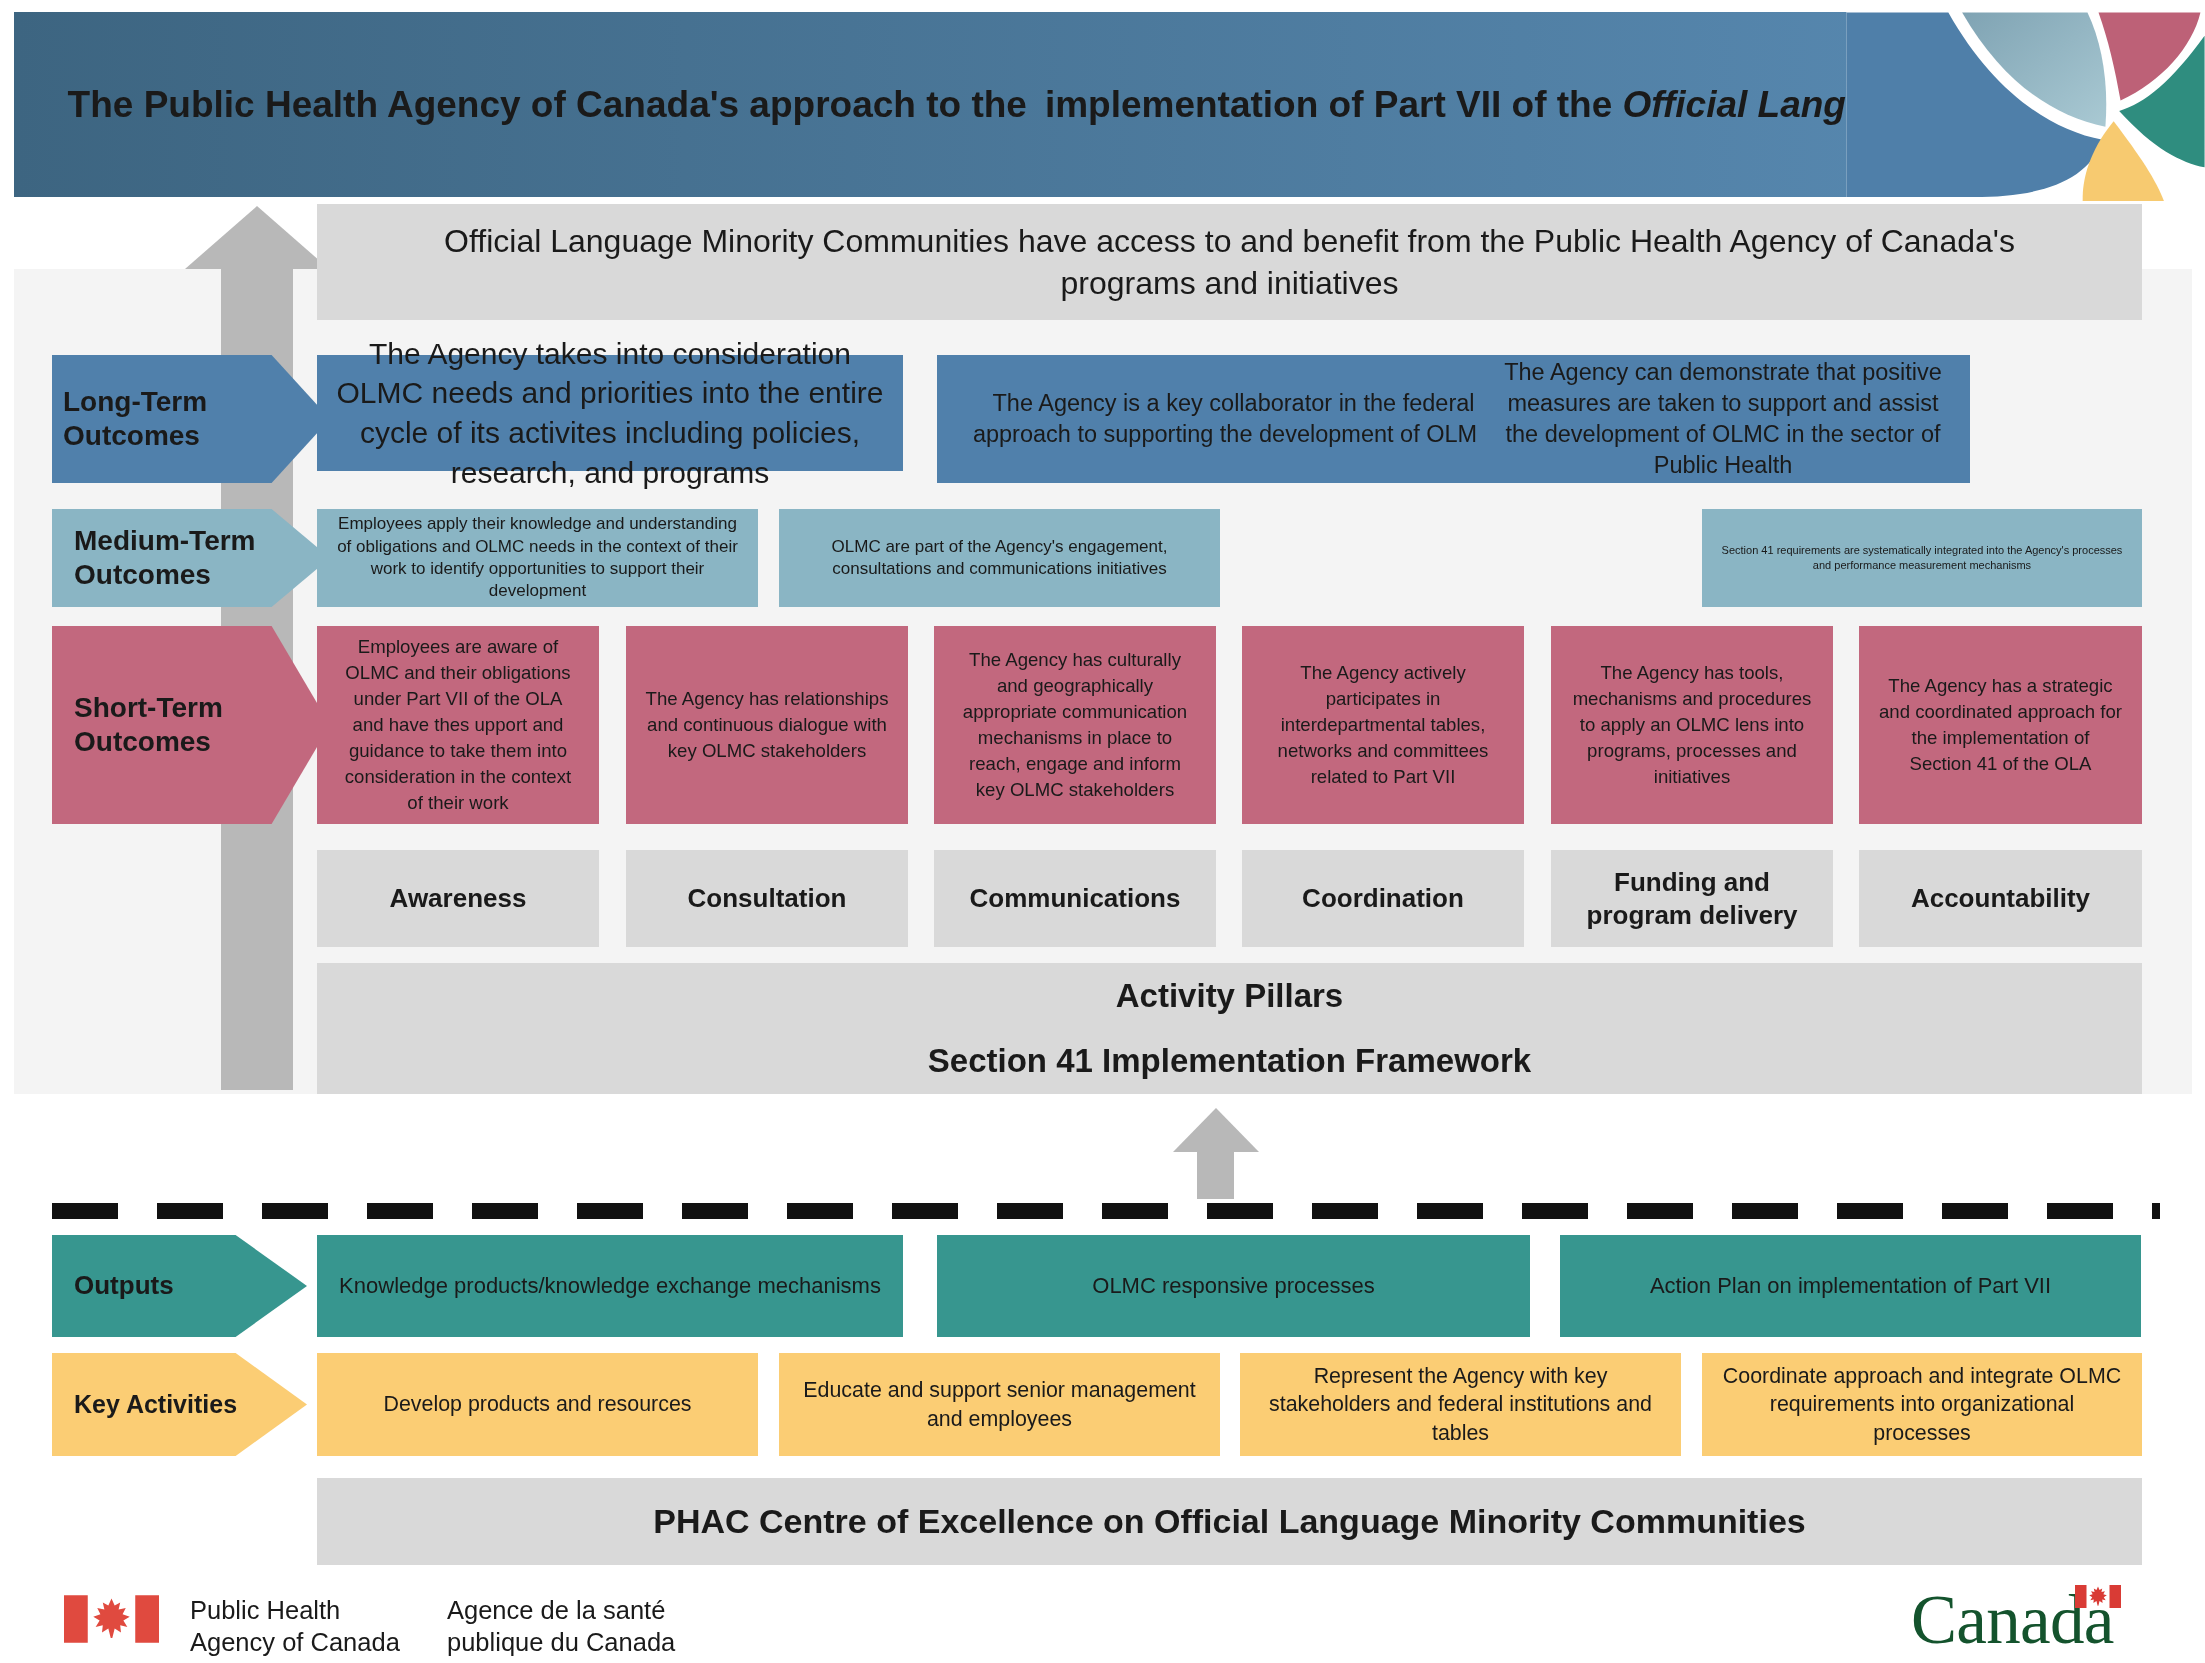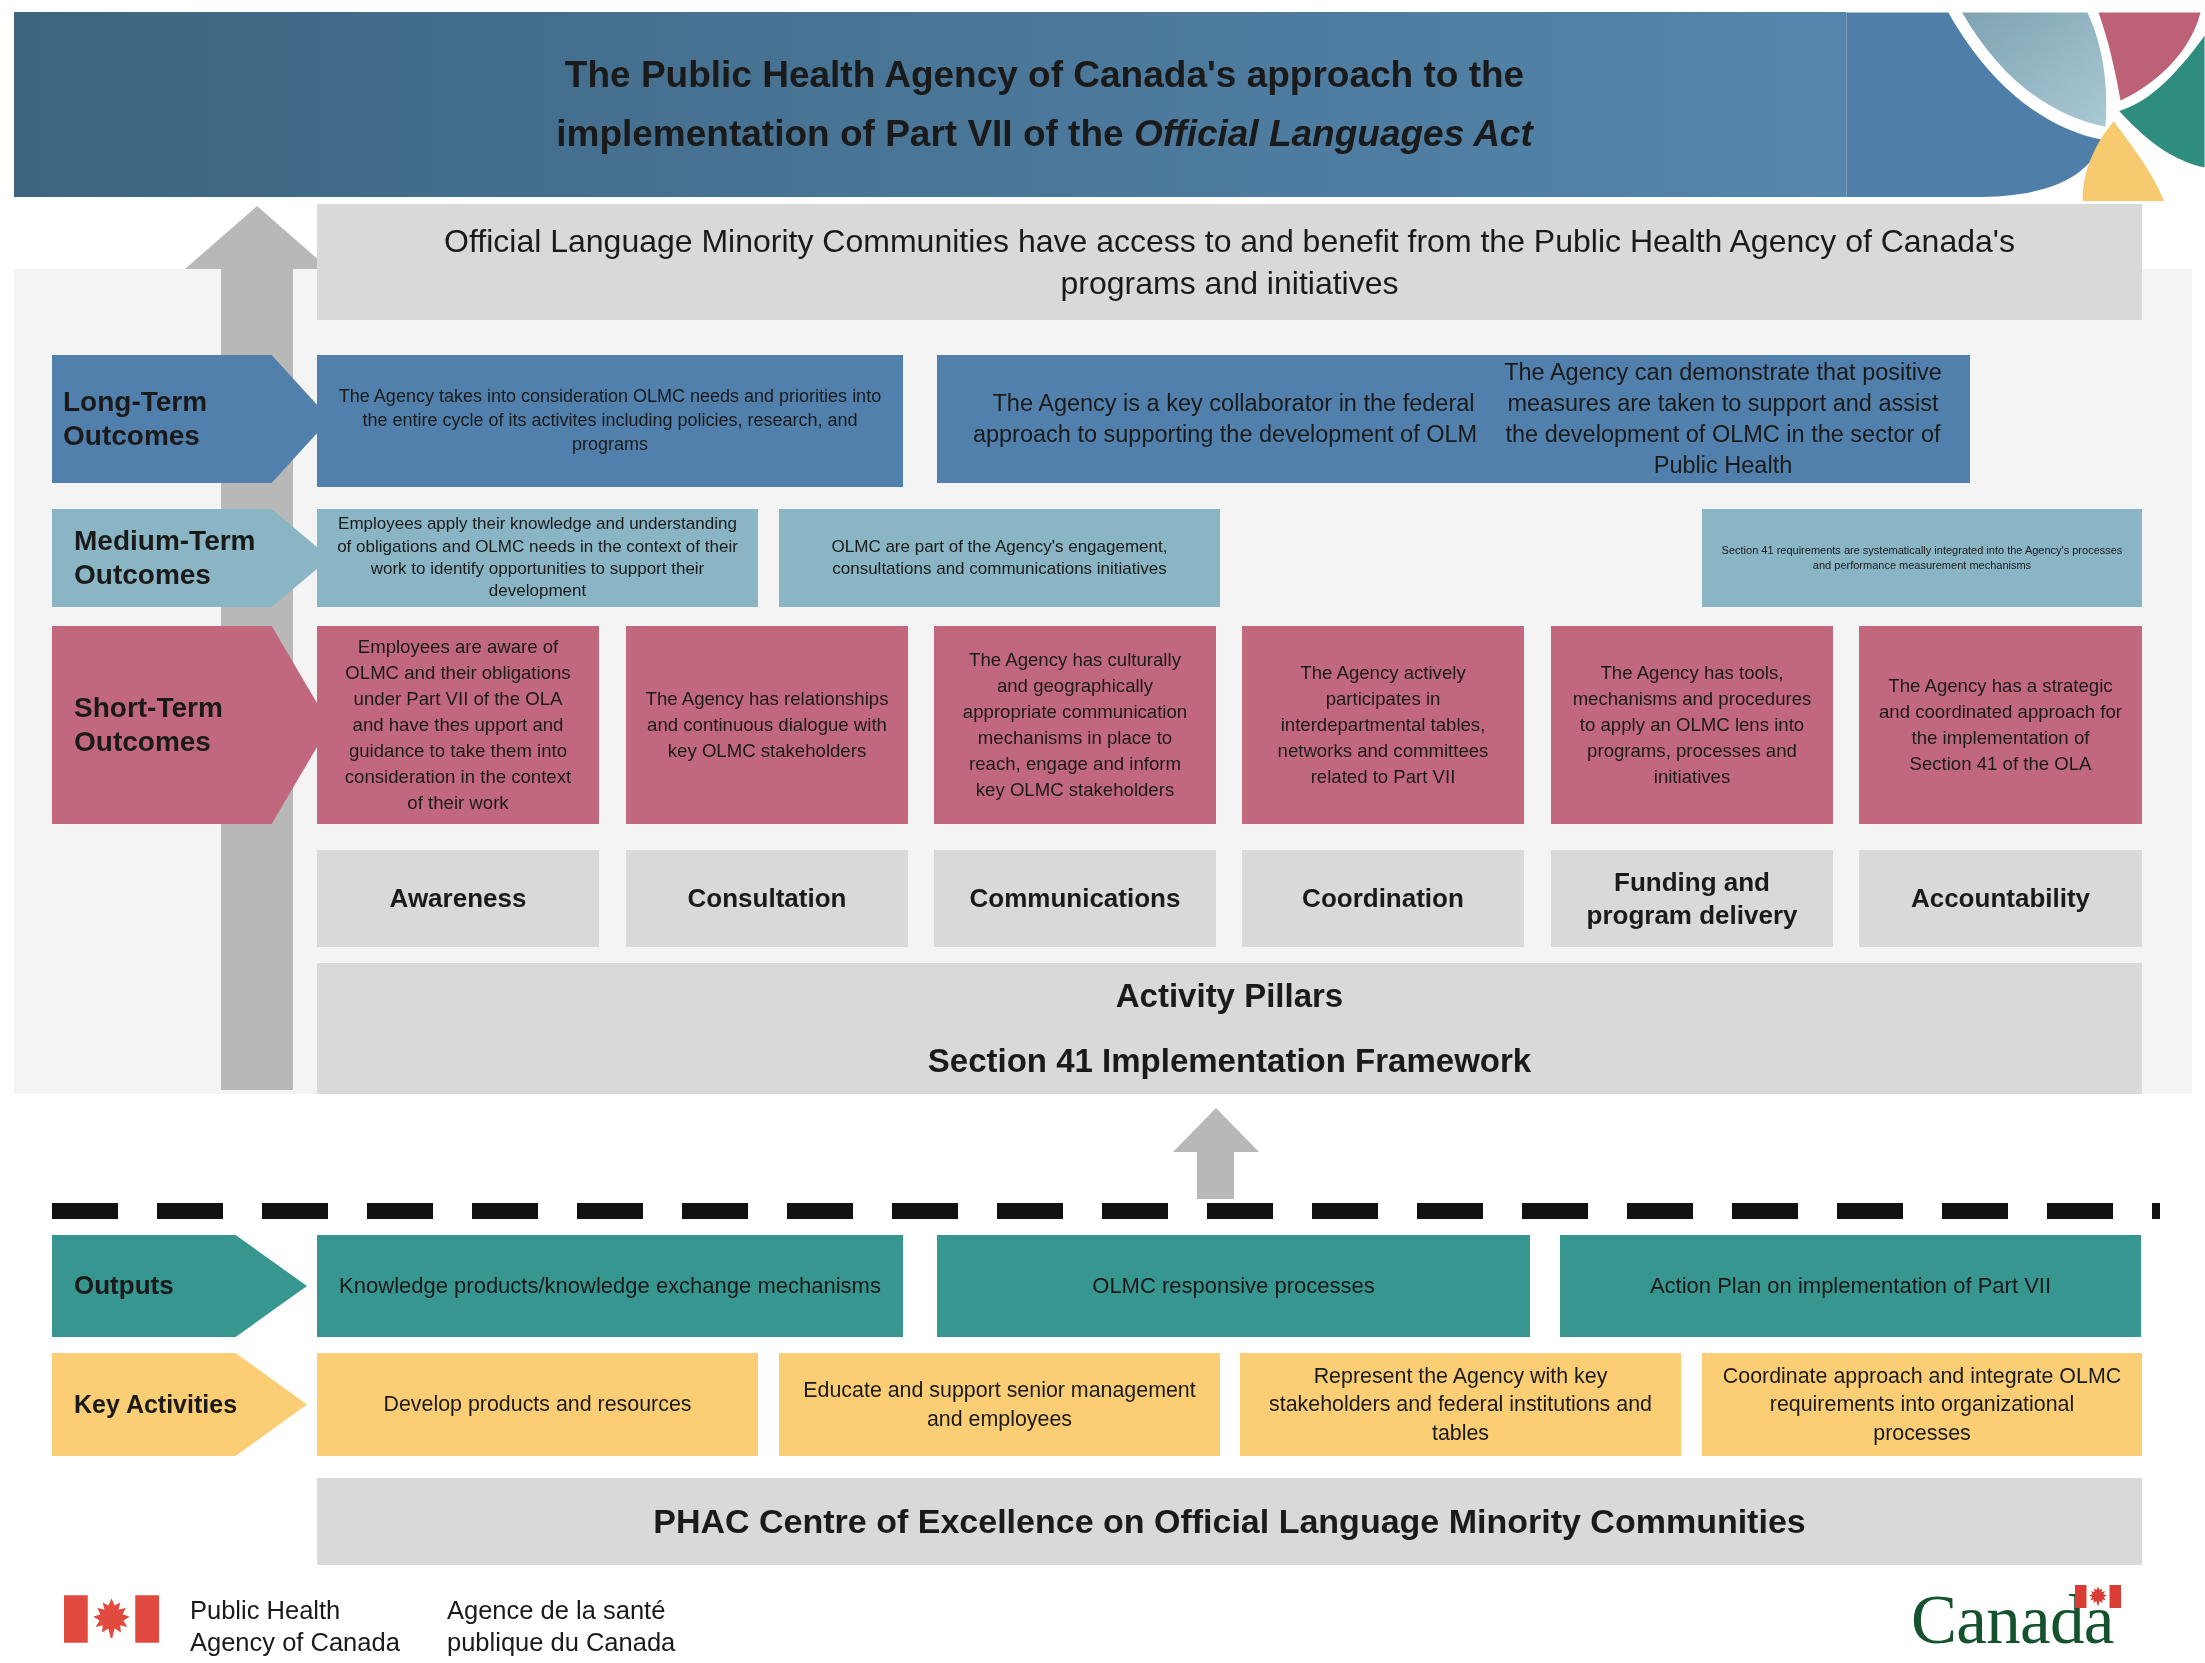--- a/index.html
+++ b/index.html
@@ -1,21 +1,21 @@
 <!DOCTYPE html>
 <html style="--banner_start: #3d6581; --banner_end: #5a8cb5; --blue_box: #5080ab; --light_blue_box: #8ab5c4; --pink_box: #c2687e; --teal_box: #37968f; --yellow_box: #fbcd74; --gray_box: #d9d9d9; --panel: #f4f4f4; --arrow_gray: #b8b8b8; --dash: #111111; --flag_red: #e04a3f; --text: #1a1a1a;font-size:11px"><head>
 <meta charset="utf-8">
 <style>
   html,body{margin:0;padding:0;background:#fff;}
   .page{position:relative;width:2205px;height:1664px;background:#ffffff;overflow:hidden;
         font-family:"Liberation Sans",sans-serif;color:var(--text,#1a1a1a);}
   
   .banner{position:absolute;left:14px;top:12.4px;width:2178px;height:185px;
           background:linear-gradient(to right,var(--banner_start),var(--banner_end));
-          display:flex;flex-direction:column;justify-content:center;align-items:center;
+          display:flex;justify-content:center;align-items:center;
           gap:18px;padding-right:117px;box-sizing:border-box;}
   .banner .t1,.banner .t2{font-size:37px;font-weight:bold;line-height:1.1;white-space:nowrap;}
   .banner .t2 em{font-style:italic;}
   .pinwheel{position:absolute;right:0;top:0;width:359px;height:208px;}
   
   .panel{position:absolute;left:14px;top:269px;width:2178px;height:825px;background:var(--panel);}
   
   .v-arrow-head{position:absolute;left:185px;top:206px;width:0;height:0;
     border-left:72px solid transparent;border-right:72px solid transparent;
     border-bottom:63px solid var(--arrow_gray);}
@@ -83,21 +83,21 @@
   <div class="v-arrow-head"></div>
   <div class="v-arrow-shaft"></div>
 
   <div class="box gray goal">
     <div class="inner">Official Language Minority Communities have access to and benefit from the Public Health Agency of Canada's programs and initiatives</div>
   </div>
 
   <div class="label-arrow blue" style="top:355px;width:278px;height:128px;font-size:28px;padding-left:11px;">
     <div class="lbl" style="width:172px;">Long-Term Outcomes</div>
   </div>
-  <div class="box blue" style="left:317px;top:355px;width:586px;height:132px;font-size:18px;">The Agency takes into consideration OLMC needs and priorities into the entire cycle of its activites including policies, research, and programs</div>
+  <div class="box blue" style="left:317px;top:355px;width:586px;height:116px;font-size:30px;">The Agency takes into consideration OLMC needs and priorities into the entire cycle of its activites including policies, research, and programs</div>
   <div class="box blue" style="left:937px;top:355px;width:593px;height:128px;font-size:23.5px;">The Agency is a key collaborator in the federal approach to supporting the development of OLMC</div>
   <div class="box blue" style="left:1476px;top:355px;width:494px;height:128px;font-size:23.5px;">The Agency can demonstrate that positive measures are taken to support and assist the development of OLMC in the sector of Public Health</div>
 
   <div class="label-arrow lblue" style="top:509px;width:278px;height:98px;font-size:28px;">
     <div class="lbl" style="width:193px;">Medium-Term Outcomes</div>
   </div>
   <div class="box lblue" style="left:317px;top:509px;width:441px;height:98px;font-size:17px;">Employees apply their knowledge and understanding of obligations and OLMC needs in the context of their work to identify opportunities to support their development</div>
   <div class="box lblue" style="left:779px;top:509px;width:441px;height:98px;font-size:17px;">OLMC are part of the Agency's engagement, consultations and communications initiatives</div>
   <div class="box lblue" style="left:1702px;top:509px;width:440px;height:98px;font-size:11px;">Section 41 requirements are systematically integrated into the Agency's processes and performance measurement mechanisms</div>
 

